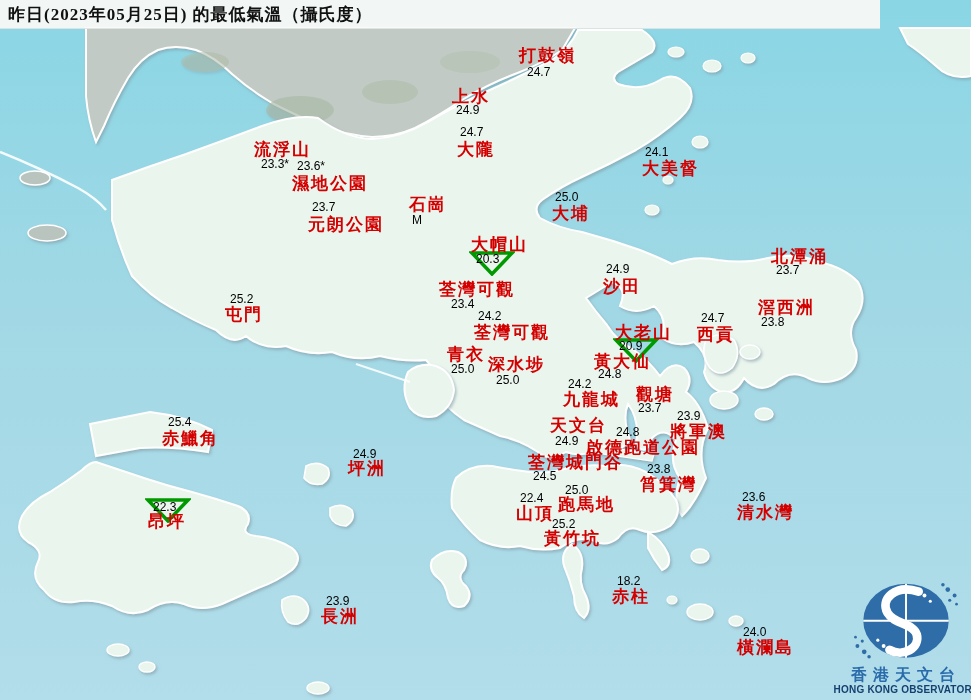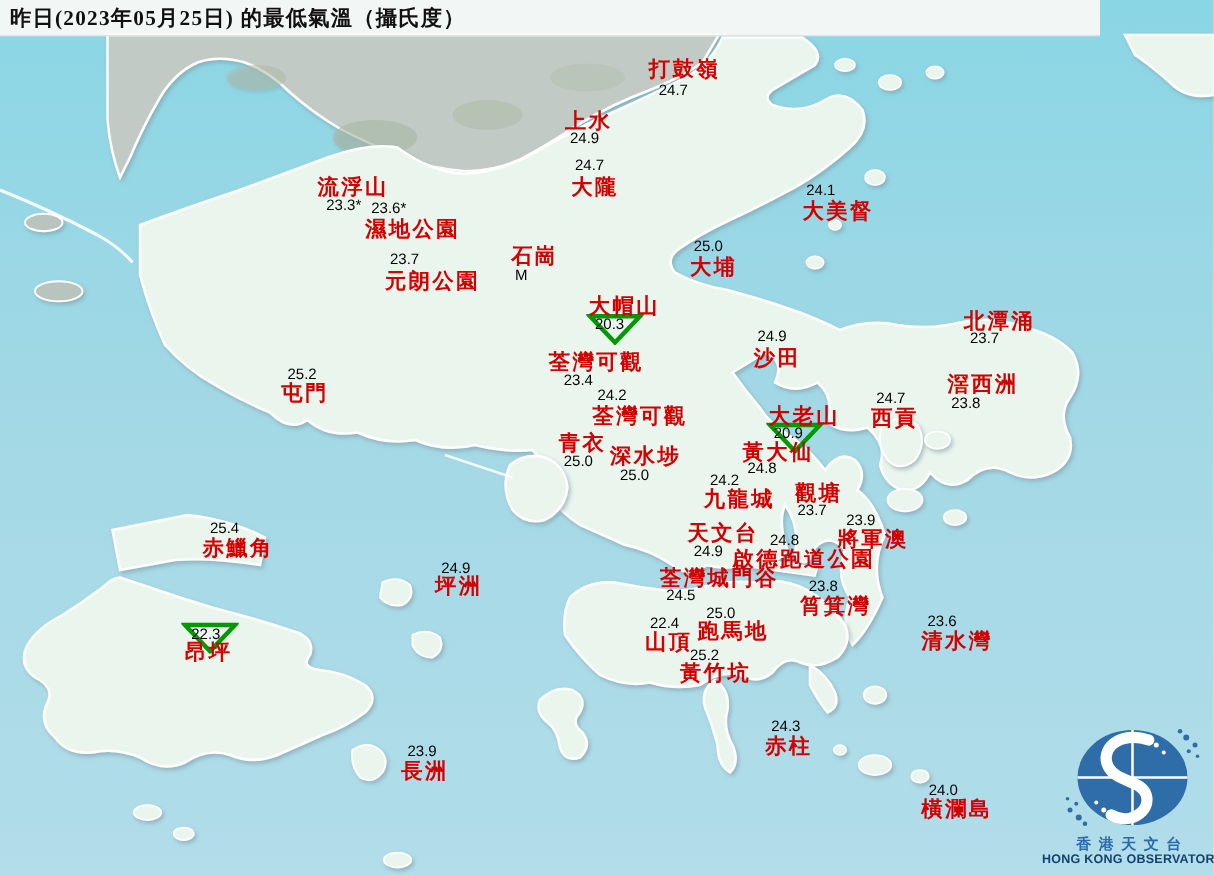--- a/index.html
+++ b/index.html
@@ -29,21 +29,21 @@
     position:absolute;white-space:nowrap;color:#000;
     font-size:12px;font-weight:500;line-height:1;
     font-family:"Liberation Sans","DejaVu Sans",sans-serif;
   }
   .min-marker{position:absolute;}
   #logo{
     position:absolute;left:845px;top:576px;width:122px;height:120px;z-index:4;
     display:flex;flex-direction:column;align-items:center;
   }
   #logo .zh{
-    font-size:12px;font-weight:700;color:#2a6cab;letter-spacing:6px;line-height:1.1;
+    font-size:16px;font-weight:700;color:#2a6cab;letter-spacing:6px;line-height:1.1;
     font-family:"Liberation Serif","DejaVu Serif",serif;white-space:nowrap;margin-top:1px;
   }
   #logo .en{
     font-size:10px;font-weight:700;color:#16406f;letter-spacing:0.2px;line-height:1.2;
     white-space:nowrap;
   }
 </style>
 </head>
 <body>
 
@@ -252,21 +252,21 @@
       </div>
       <div class="station">
         <span class="st-name" style="left: 595px; top: 386px;">觀塘</span>
         <span class="st-value" style="left: 597px; top: 402px;">23.7</span>
       </div>
       <div class="station">
         <span class="st-value" style="left: 127px; top: 416px;">25.4</span>
         <span class="st-name" style="left: 121px; top: 430px;">赤鱲角</span>
       </div>
       <div class="station">
-        <span class="st-name" style="left: 509px; top: 418px;">天文台</span>
+        <span class="st-name" style="left: 509px; top: 418px; font-family: Liberation Mono, monospace;">天文台</span>
         <span class="st-value" style="left: 514px; top: 435px;">24.9</span>
       </div>
       <div class="station">
         <span class="st-value" style="left: 636px; top: 410px;">23.9</span>
         <span class="st-name" style="left: 629px; top: 423px;">將軍澳</span>
       </div>
       <div class="station">
         <span class="st-value" style="left: 575px; top: 426px;">24.8</span>
         <span class="st-name" style="left: 545px; top: 439px;">啟德跑道公園</span>
       </div>
@@ -299,21 +299,21 @@
         <span class="st-name" style="left: 503px; top: 530px;">黃竹坑</span>
       </div>
       <div class="station">
         <svg width="46" height="27" class="min-marker" style="left: 104px; top: 496px;">
           <polygon points="3,4 43,4 23,25" fill="none" stroke="#009900" stroke-width="3.5"></polygon>
         </svg>
         <span class="st-value" style="left: 112px; top: 501px;">22.3</span>
         <span class="st-name" style="left: 107px; top: 513px;">昂坪</span>
       </div>
       <div class="station">
-        <span class="st-value" style="left: 576px; top: 575px;">24.3</span>
+        <span class="st-value" style="left: 576px; top: 575px;">18.2</span>
         <span class="st-name" style="left: 571px; top: 588px;">赤柱</span>
       </div>
       <div class="station">
         <span class="st-value" style="left: 285px; top: 595px;">23.9</span>
         <span class="st-name" style="left: 280px; top: 608px;">長洲</span>
       </div>
       <div class="station">
         <span class="st-value" style="left: 702px; top: 626px;">24.0</span>
         <span class="st-name" style="left: 696px; top: 639px;">橫瀾島</span>
       </div>

